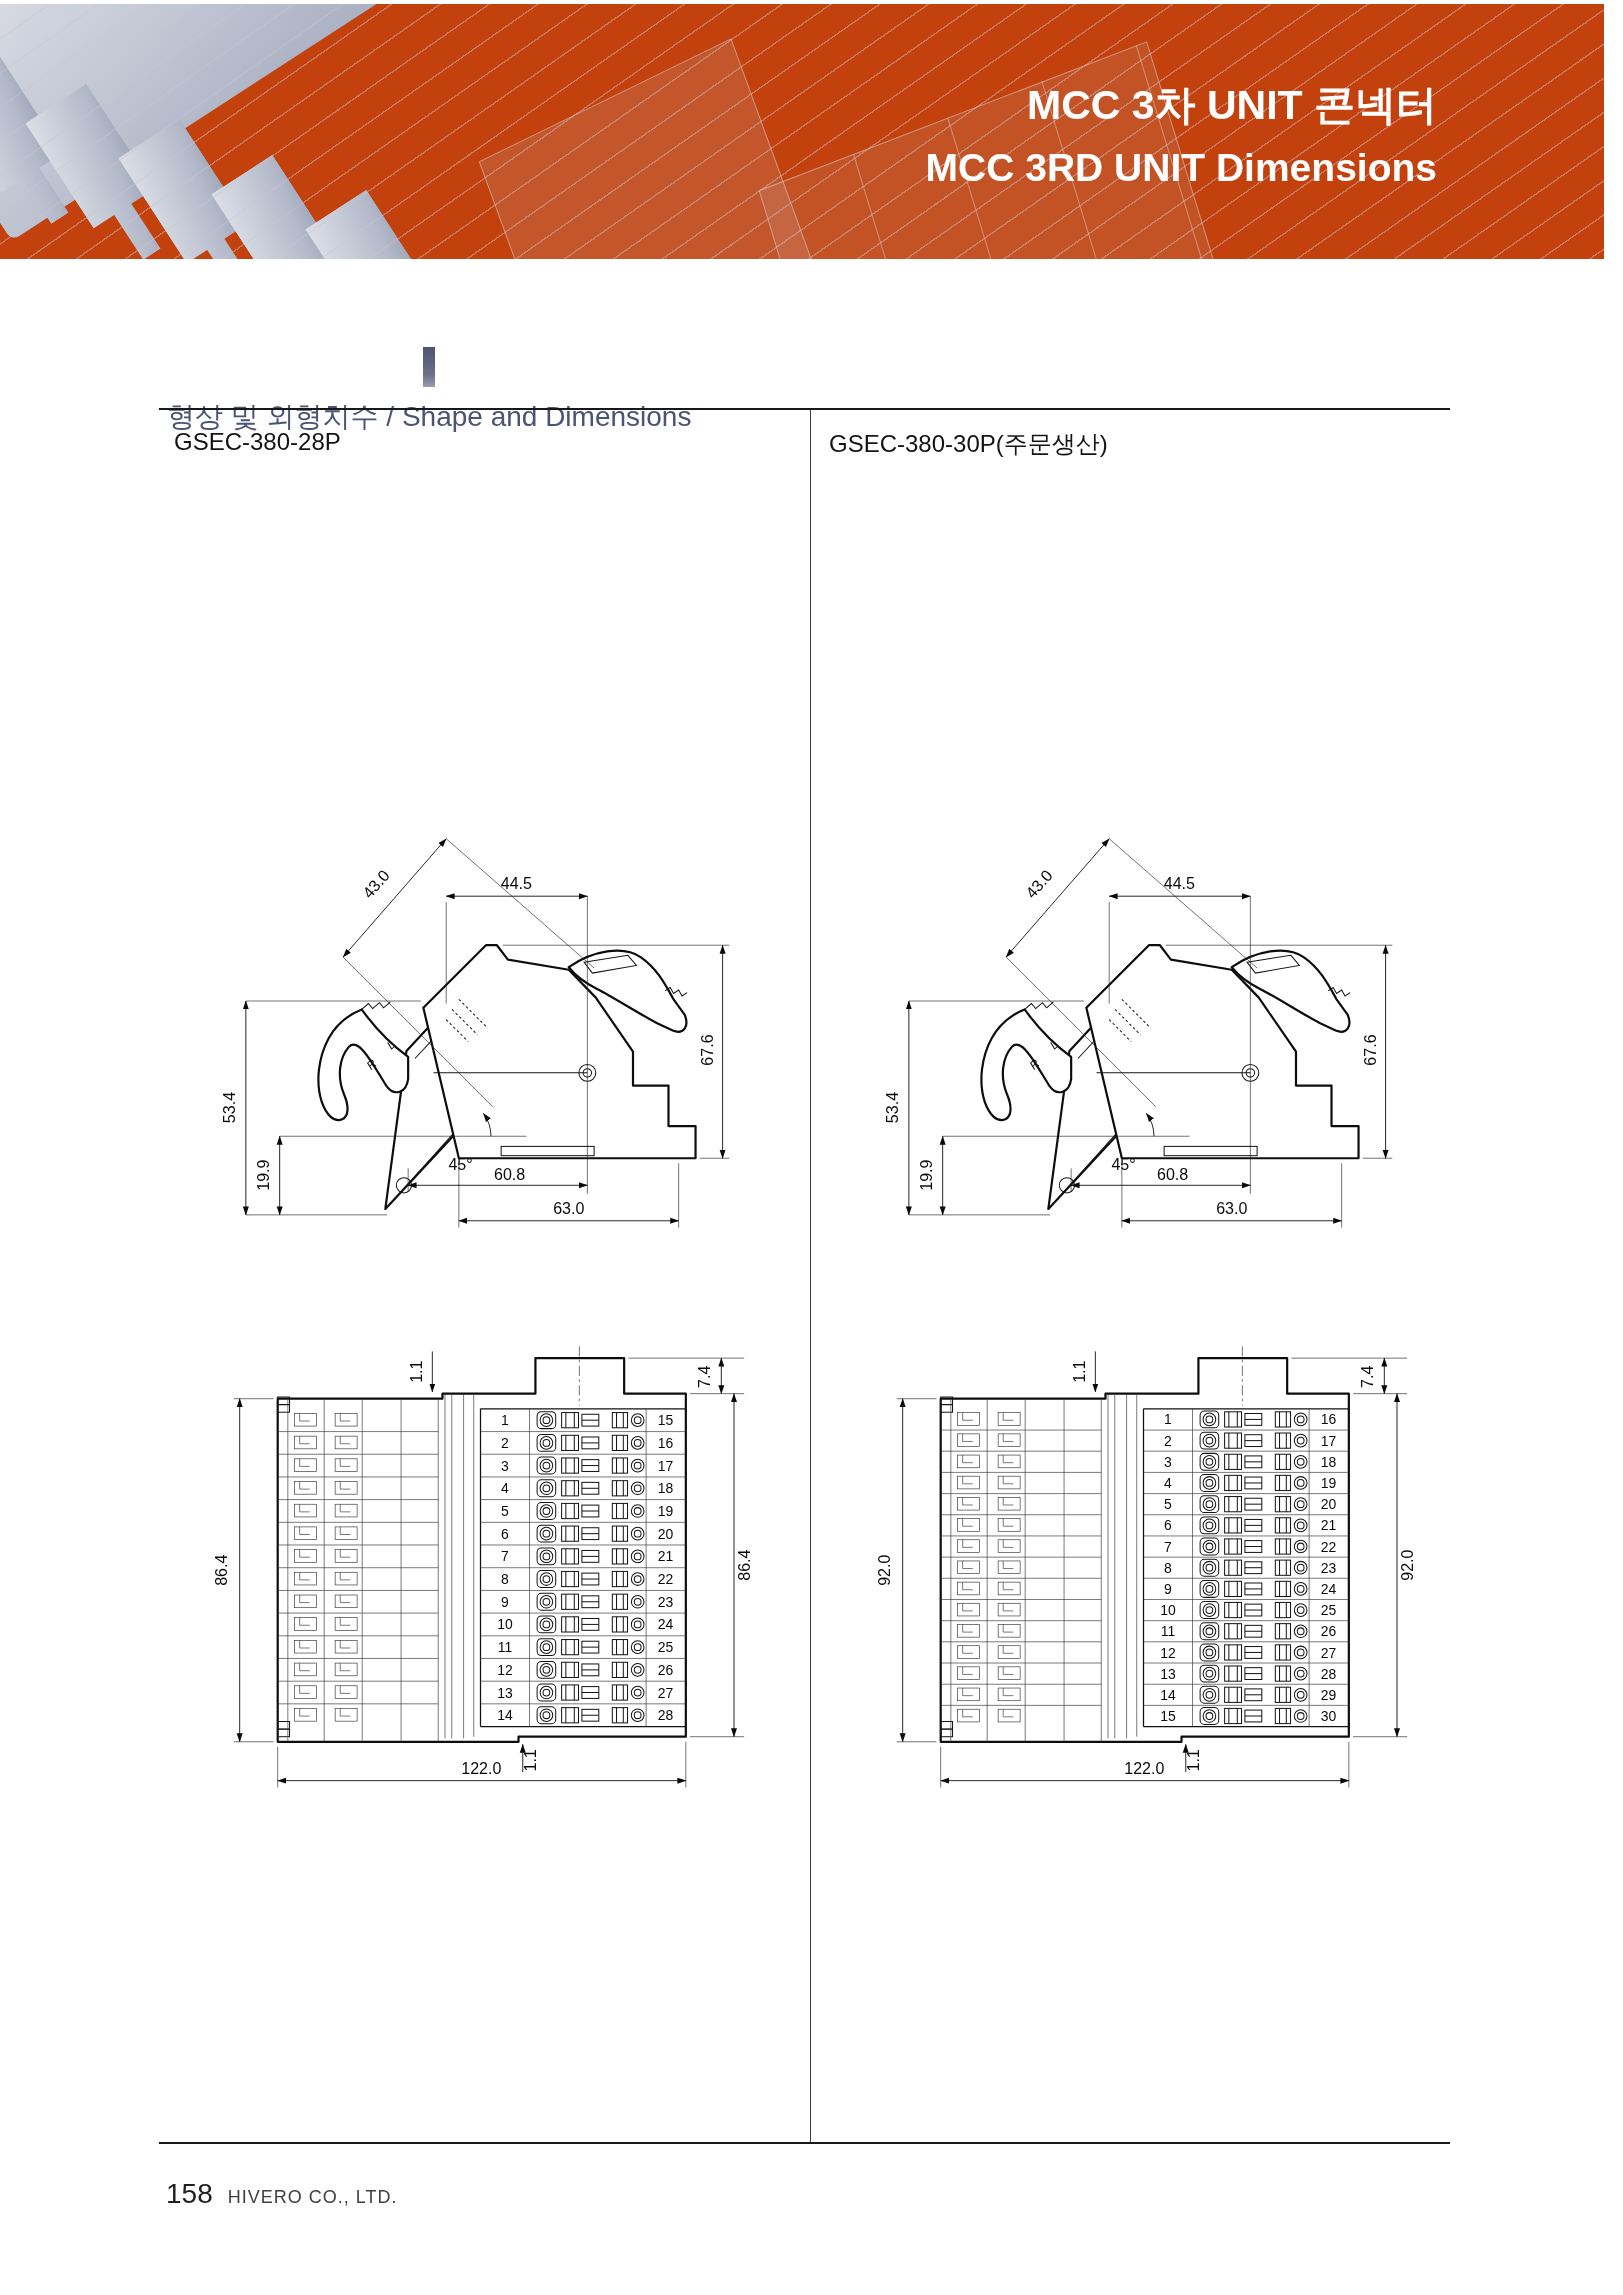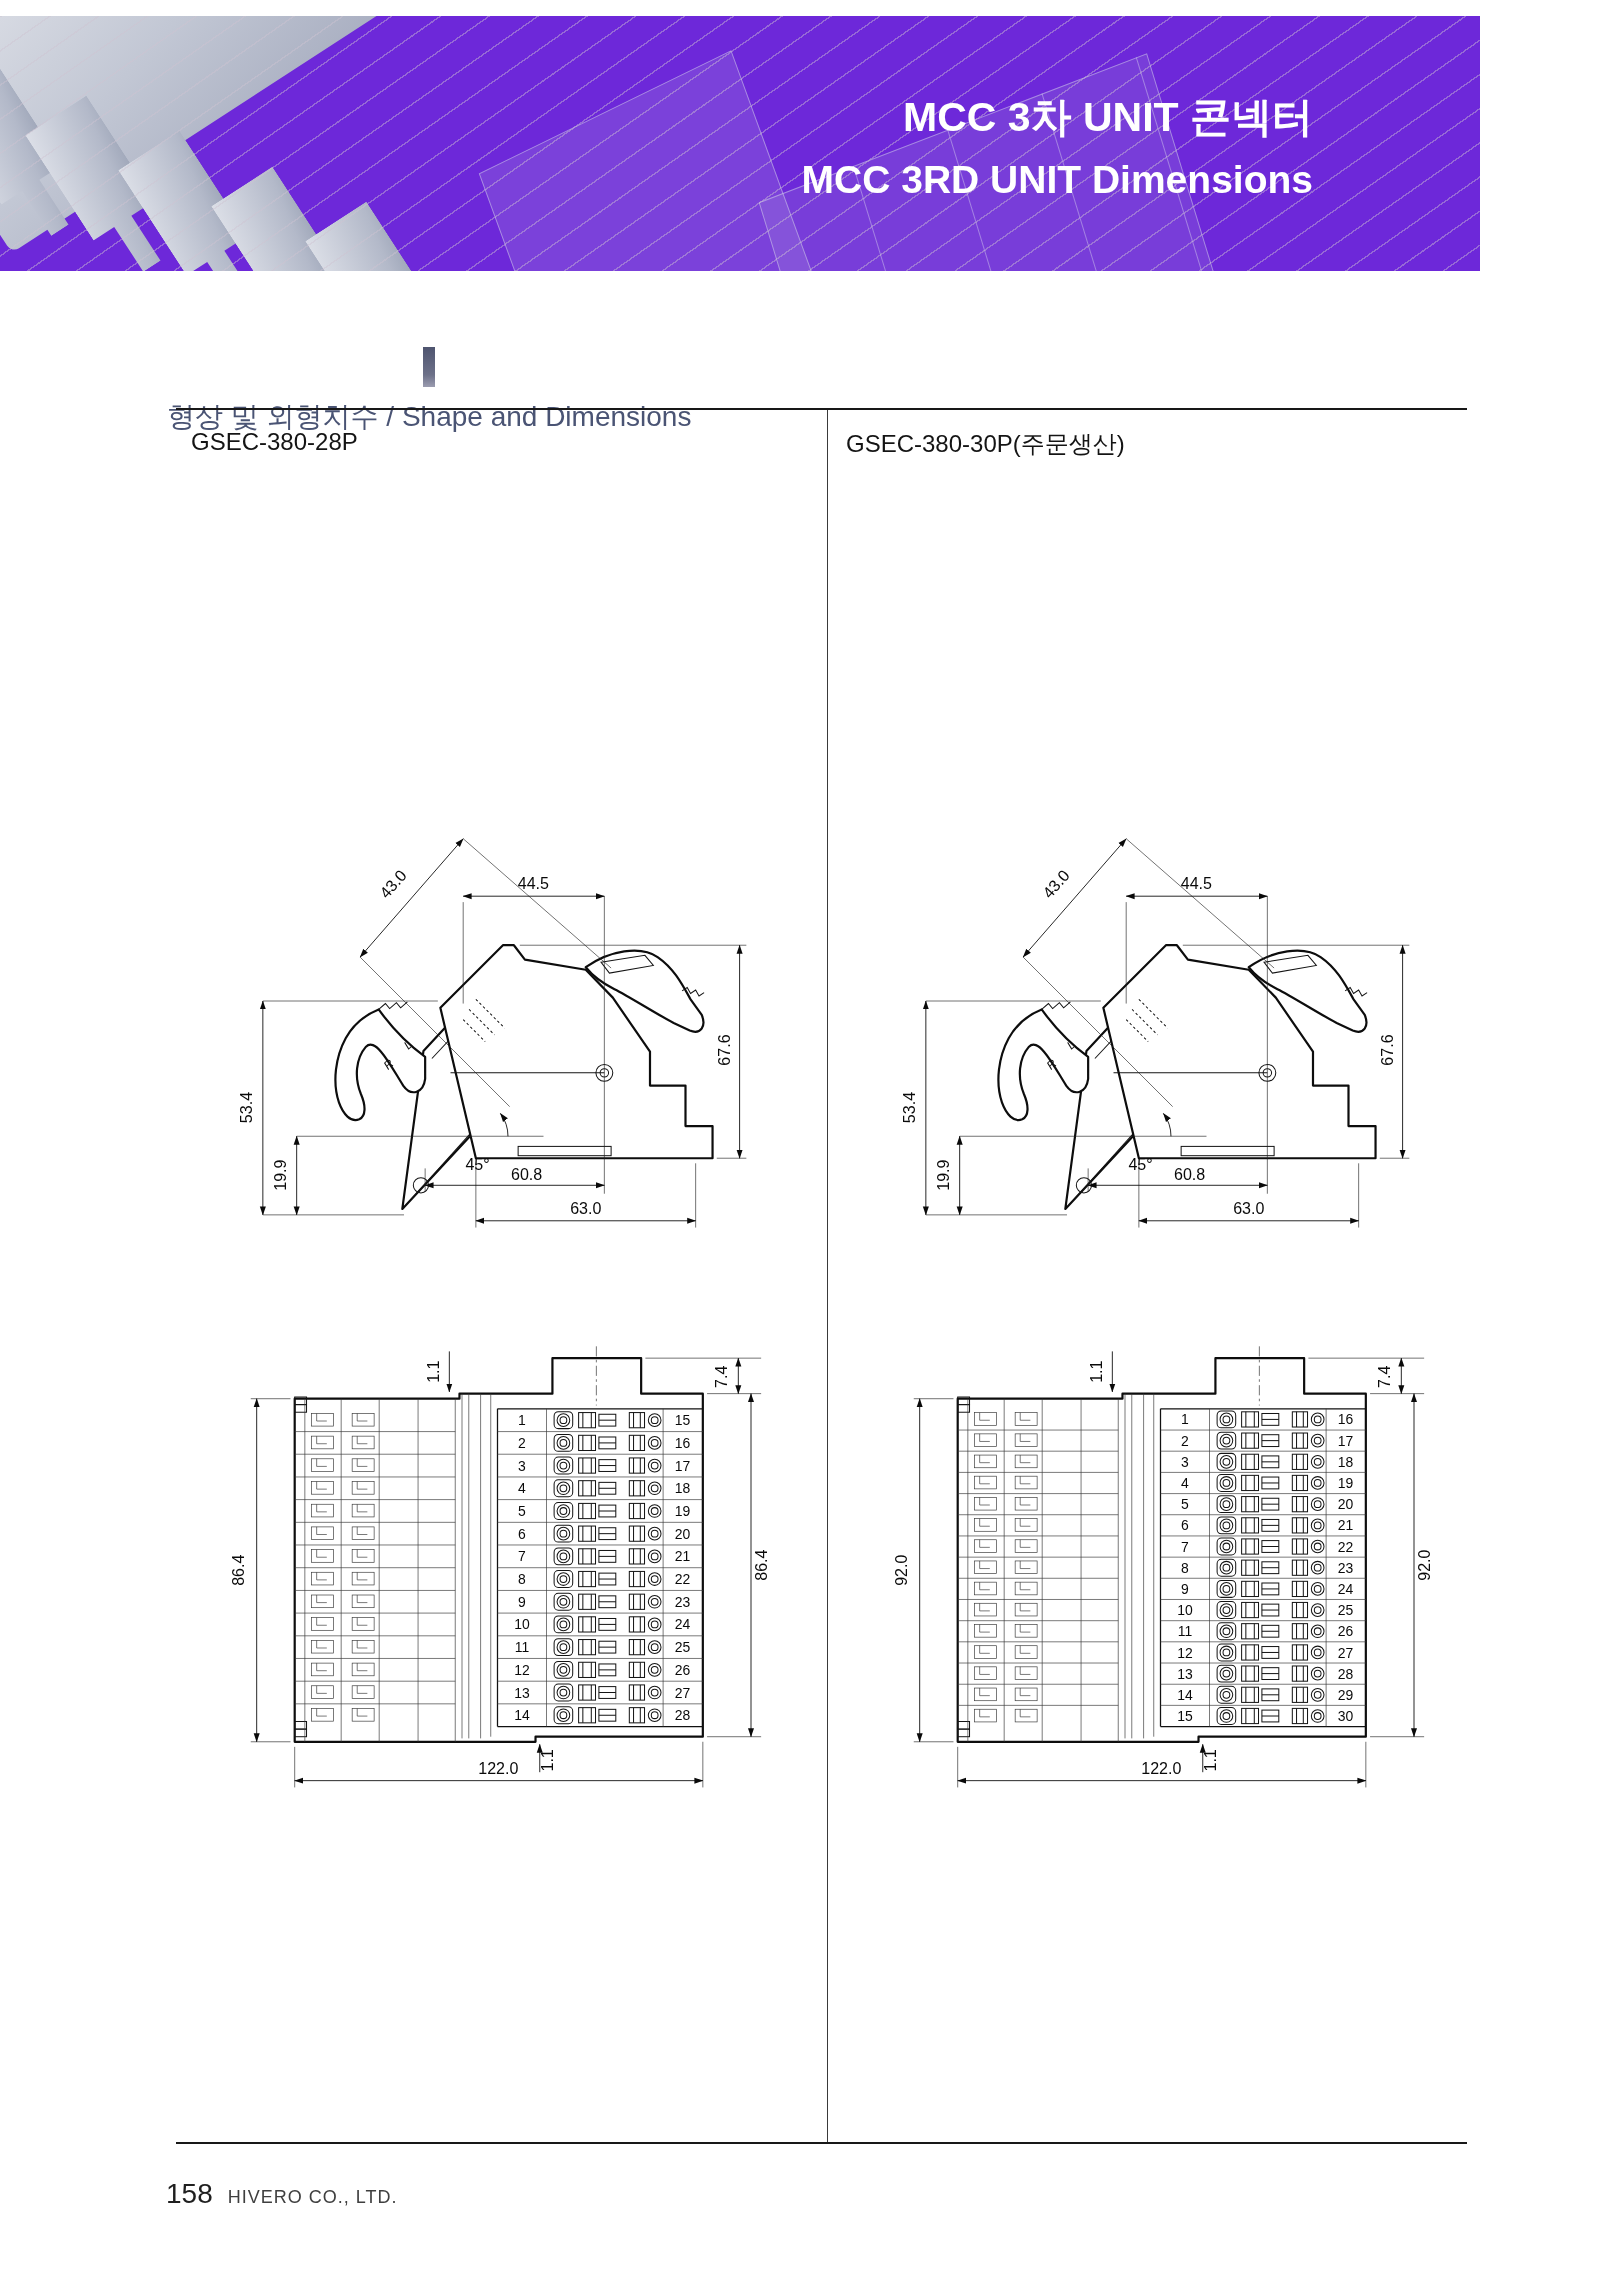--- a/index.html
+++ b/index.html
@@ -1,19 +1,19 @@
 <!DOCTYPE html>
 <html style="font-size:13.5px"><head>
 <meta charset="utf-8">
 <style>
   html,body{margin:0;padding:0;background:#e8e8e8;}
   .page{position:relative;width:1623px;height:2295px;background:#ffffff;overflow:hidden;
         font-family:"Liberation Sans",sans-serif;}
   
-  .banner{position:absolute;left:0;top:16px;width:1480px;height:255px;background:#6d28d9;overflow:hidden;}
+  .banner{position:absolute;left:0;top:4px;width:1604px;height:255px;background:#c2410c;overflow:hidden;}
   .banner .art{position:absolute;inset:0;z-index:1;}
   .slab{position:absolute;left:-101px;top:-144px;width:541px;height:254px;transform:rotate(-33deg);
         background:linear-gradient(165deg,#e2e4ea 0%,#c2c7d4 55%,#a6acbf 100%);border-radius:8.5px;}
   .cable{position:absolute;width:186px;height:22px;background:#23283a;border-radius:10px;}
   .cable.c1{left:-34px;top:-25px;transform:rotate(33deg);}
   .cable.c2{left:127px;top:-44px;transform:rotate(33deg);}
   .prong{position:absolute;width:73px;height:179px;transform:rotate(-33deg);
          background:linear-gradient(100deg,#dcdfe7,#b3b9c9 65%,#9099ad);
          clip-path:polygon(0 0,100% 0,100% 70%,62% 70%,62% 100%,34% 100%,34% 70%,0 70%);}
   .p0{left:-24px;top:49px;} .p1{left:68px;top:85px;} .p2{left:161px;top:120px;}
@@ -25,21 +25,21 @@
   .stripes{position:absolute;inset:0;z-index:2;
       background:repeating-linear-gradient(145deg,rgba(206,195,209,.42) 0 1.4px,transparent 1.4px 28px);}
   .banner-titles{position:absolute;right:167px;top:81px;z-index:3;text-align:right;color:#ffffff;}
   .t-ko{font-size:41px;font-weight:bold;line-height:1;letter-spacing:0;}
   .t-en{font-size:39px;font-weight:bold;line-height:1;margin-top:22px;}
   
   .section-head{position:absolute;left:167px;top:347px;display:flex;align-items:center;gap:11px;flex-direction:column;}
   .accent-bar{width:12px;height:40px;background:linear-gradient(180deg,#4e546f 0%,#6d7189 70%,#9b9cb0 100%);}
   .section-title{font-size:28px;color:#4a5474;font-weight:500;letter-spacing:0;}
   
-  .spec{position:absolute;left:176px;top:408px;width:1291px;height:1732px;
+  .spec{position:absolute;left:159px;top:408px;width:1291px;height:1732px;
         border-top:2.5px solid #181818;border-bottom:2.5px solid #181818;}
   .spec .divider{position:absolute;left:651px;top:0;bottom:0;width:0.8px;background:#3a3a3a;}
   .cell-label{position:absolute;top:18px;font-size:24px;color:#141414;}
   .label-left{left:15px;} .label-right{left:670px;}
   .drawing{position:absolute;}
   .sv-left{left:46px;top:378px;width:550px;height:448px;}
   .sv-right{left:709px;top:378px;width:550px;height:448px;}
   .fv-left{left:34px;top:889px;width:575px;height:507px;}
   .fv-right{left:697px;top:889px;width:575px;height:507px;}
   

